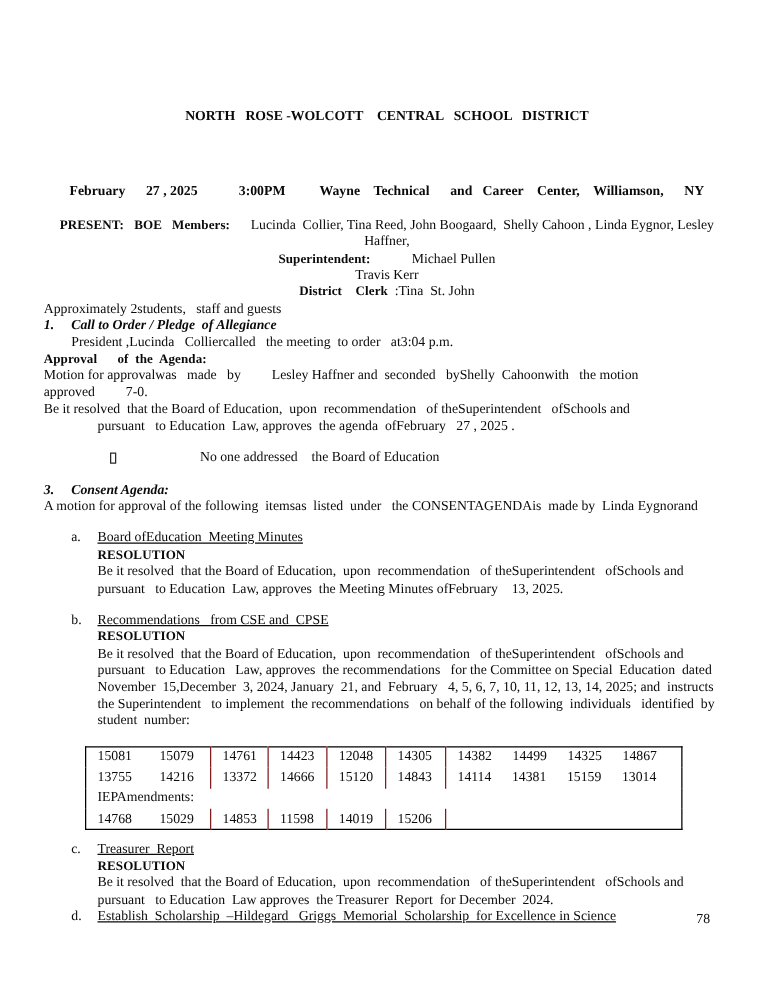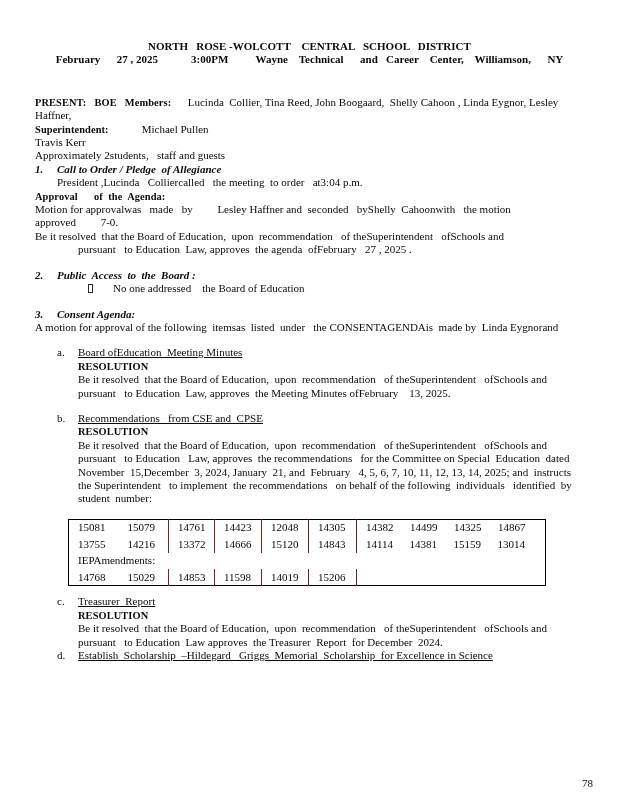--- a/index.html
+++ b/index.html
@@ -11,33 +11,33 @@
     margin: 0 auto;
     background: #ffffff;
     color: #0a0a0a;
     font-family: "Liberation Serif", "DejaVu Serif", serif;
     font-size: 11px;
     line-height: 13.4px;
     padding: 40px 34px 0 35px;
     overflow: hidden;
   }
   .page [data-bind] { white-space: pre-wrap; }
-  .center { text-align: center; }
+  .center { text-align: center; margin-top: 47px; }
   .b  { font-weight: bold; }
   .bi { font-weight: bold; font-style: italic; }
   .u  { text-decoration: underline; margin-top: 36px; }
   .lbl { font-weight: bold; font-size: 10.4px; letter-spacing: 0.1px; }
   .mt1 { }
   .mt2 { margin-top: 12px; }
-  .mt3 { margin-top: 29px; }
+  .mt3 { margin-top: 13px; text-align: center; }
   .num { display: inline-block; width: 22px; }
   .letter { display: inline-block; width: 21px; }
   .ind1 { padding-left: 22px; }
   .ind2 { padding-left: 43px; }
-  .bullet-line { padding-left: 53px; display: flex; align-items: center; }
+  .bullet-line { padding-left: 53px; display: flex; align-items: center; gap: 47px; }
   .box-bullet {
     display: inline-block;
     width: 5px; height: 9px;
     border: 1px solid #2a2a2a;
     margin-right: 20px;
     flex: 0 0 auto;
   }
   table.numtable {
     border-collapse: collapse;
     table-layout: fixed;
@@ -48,36 +48,37 @@
   table.numtable td {
     border-left: 1px solid #7f1d1d;
     padding: 1.5px 0 1.5px 9px;
     white-space: pre;
     overflow: hidden;
     font-size: 11px;
     line-height: 13.4px;
   }
   table.numtable td:first-child { border-left: none; }
   table.numtable tr.amend-row td { border-left: none; }
-  .pagenum { position: absolute; top: 729px; right: 25px; margin-top: 48px; }
+  .pagenum { position: absolute; top: 729px; right: 50px; }
 </style>
 </head>
 <body>
 
 <div class="page">
 
   <div>
     <div class="center b" data-bind="header.line1">NORTH   ROSE -WOLCOTT    CENTRAL   SCHOOL   DISTRICT</div>
     <div class="center b" data-bind="header.line3">February      27 , 2025            3:00PM          Wayne    Technical      and   Career    Center,    Williamson,      NY</div>
   </div>
 
   <div class="mt3">
     <div><span class="lbl" data-bind="present.label">PRESENT:   BOE   Members:</span><span data-bind="present.members">      Lucinda  Collier, Tina Reed, John Boogaard,  Shelly Cahoon , Linda Eygnor, Lesley Haffner,</span></div>
     <div><span class="lbl" data-bind="present.superintendent_label">Superintendent:</span><span data-bind="present.superintendent_name">            Michael Pullen</span></div>
     <div data-bind="present.members_cont">Travis Kerr</div>
+    <div><span class="lbl" data-bind="present.clerk_label">District    Clerk</span><span data-bind="present.clerk_name">  :Tina  St. John</span></div>
   </div>
 
   <div class="mt1" data-bind="attendance">Approximately 2students,   staff and guests</div>
 
   <div class="mt1">
     <div><span class="bi num" data-bind="item1.number">1.</span><span class="bi" data-bind="item1.title">Call to Order / Pledge  of Allegiance</span></div>
     <div class="ind1" data-bind="item1.body">President ,Lucinda   Colliercalled   the meeting  to order   at3:04 p.m.</div>
   </div>
 
   <div class="mt1">
@@ -85,21 +86,20 @@
     <div data-bind="approval.line1">Motion for approvalwas   made   by         Lesley Haffner and  seconded   byShelly  Cahoonwith   the motion</div>
     <div data-bind="approval.line2">approved         7-0.</div>
   </div>
 
   <div class="mt1">
     <div data-bind="agenda_resolution.line1">Be it resolved  that the Board of Education,  upon  recommendation   of theSuperintendent   ofSchools and</div>
     <div class="ind2" data-bind="agenda_resolution.line2">pursuant   to Education  Law, approves  the agenda  ofFebruary   27 , 2025 .</div>
   </div>
 
   <div class="mt2">
-    <div><span class="bi num" data-bind="item2.number">2.</span><span class="bi" data-bind="item2.title">Public  Access  to  the  Board :</span></div>
     <div class="bullet-line">
       <span class="box-bullet" title="missing-glyph-box-bullet"></span>
       <span data-bind="item2.bullet_text">No one addressed    the Board of Education</span>
     </div>
   </div>
 
   <div class="mt2">
     <div><span class="bi num" data-bind="item3.number">3.</span><span class="bi" data-bind="item3.title">Consent Agenda:</span></div>
     <div data-bind="item3.line1">A motion for approval of the following  itemsas  listed  under   the CONSENTAGENDAis  made by  Linda Eygnorand</div>
   </div>

